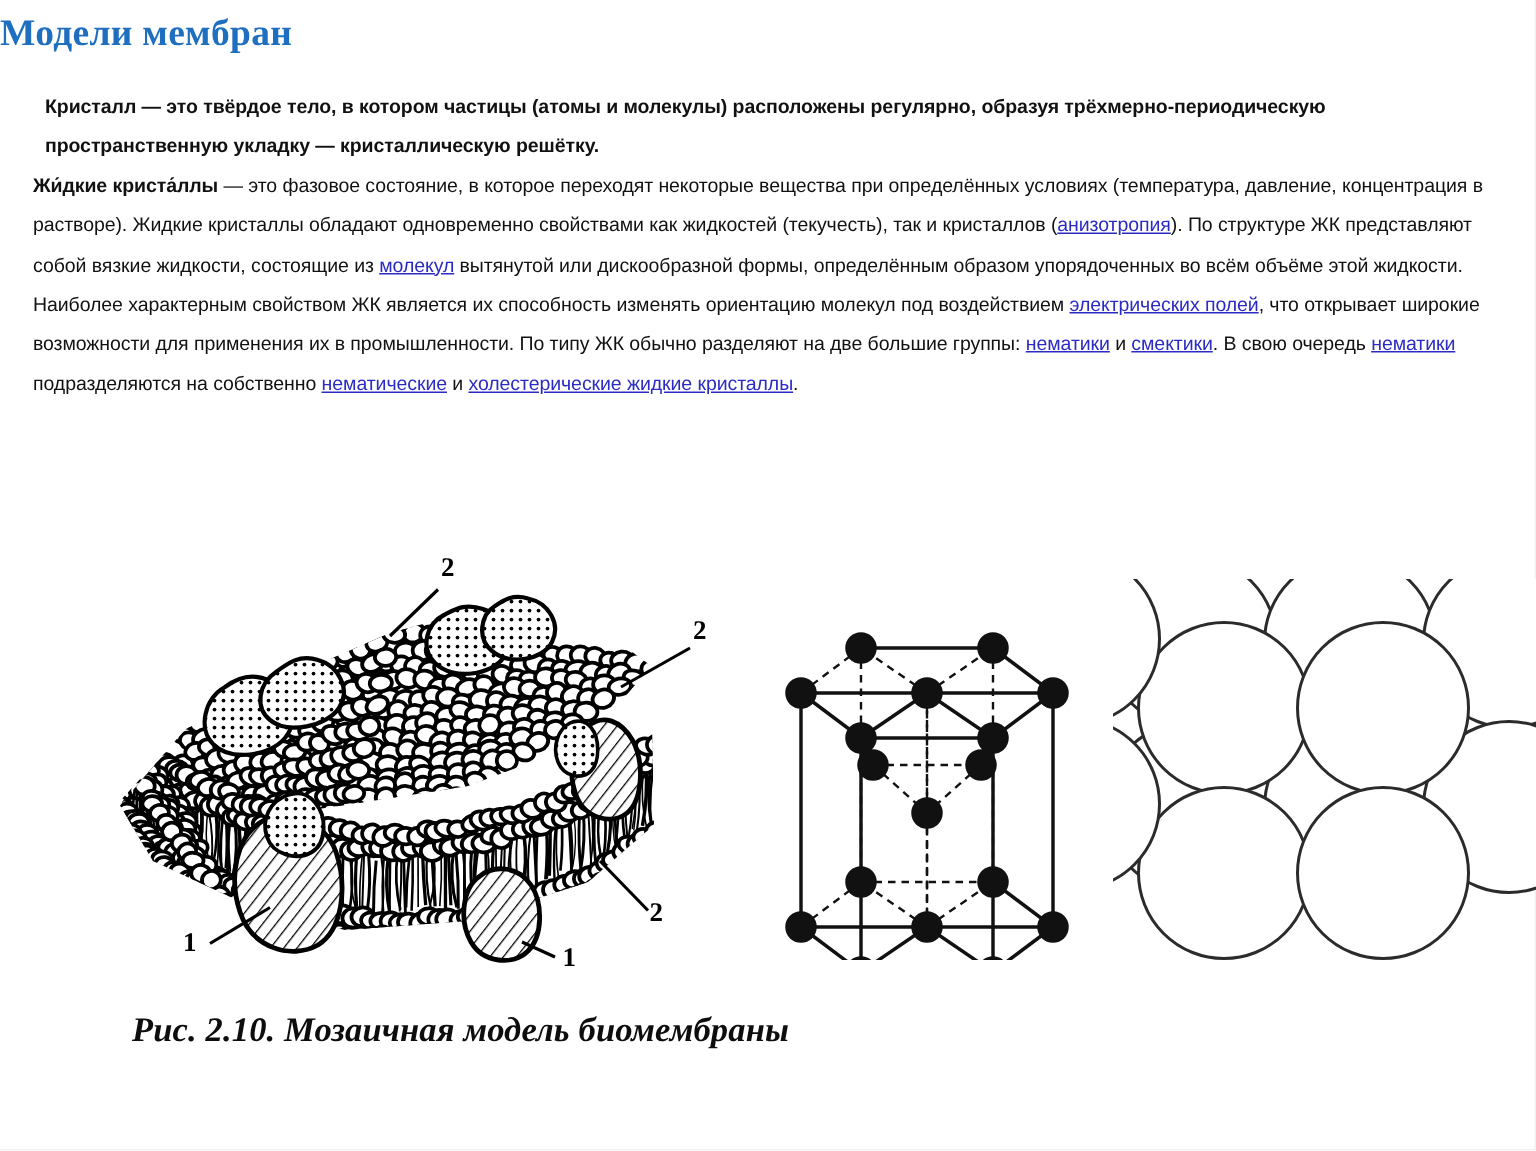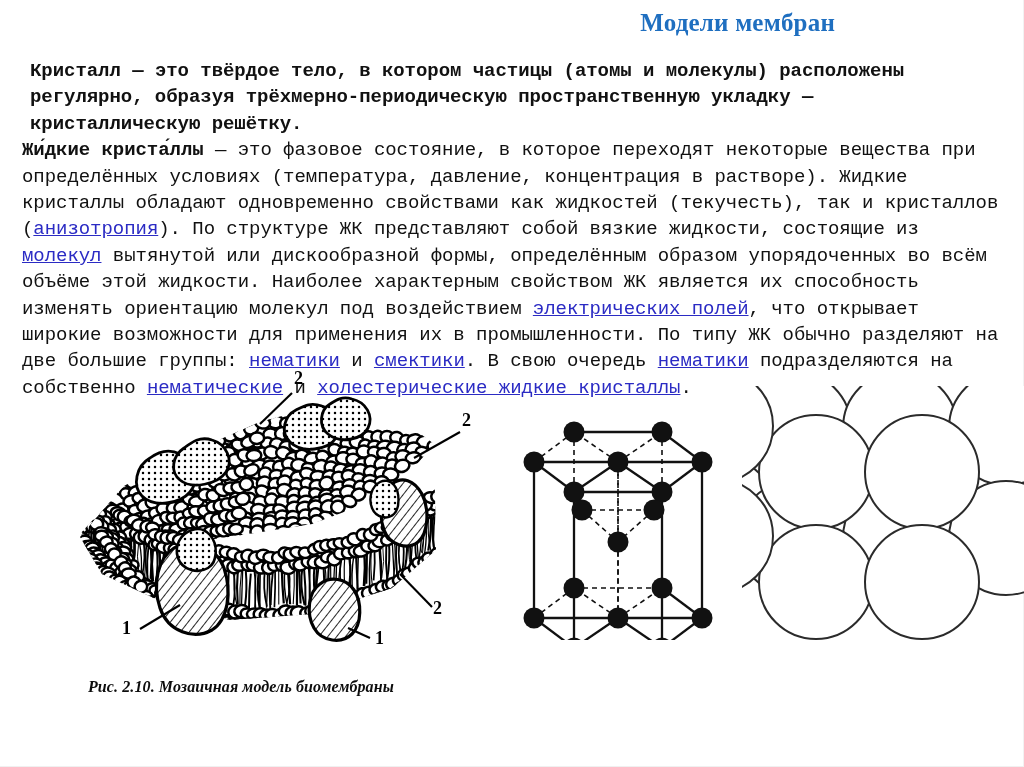--- a/index.html
+++ b/index.html
@@ -25,44 +25,43 @@
     border-right: 1px solid #f2f2f2;
     border-bottom: 1px solid #f0f0f0;
   }
 
   
   .title {
     position: absolute;
     left: 0;
     top: 8px;
     width: 835px;
-    text-align: right;
+    text-align: left;
     font-family: "Liberation Serif", "DejaVu Serif", serif;
     font-size: 25px;
     font-weight: 700;
     letter-spacing: 0.2px;
     color: #1f6fc0;
     line-height: 30px;
     white-space: nowrap;
   }
 
   
   .body-text {
     position: absolute;
     left: 22px;
     top: 58px;
     width: 985px;
   }
   p.para {
     margin: 0;
-    font-size: 19px;
+    font-size: 13px;
     line-height: 26.4px;
     color: #111111;
     text-align: left;
-    font-family: Liberation Mono, monospace;
   }
   p.para-intro {
     font-weight: 700;
     padding-left: 8px;
     padding-right: 16px;
     letter-spacing: -0.05px;
   }
   p.para-main {
     letter-spacing: -0.05px;
   }
@@ -95,21 +94,21 @@
 
   
   .fig-caption {
     position: absolute;
     left: 88px;
     top: 676px;
     width: 460px;
     font-family: "Liberation Serif", "DejaVu Serif", serif;
     font-style: italic;
     font-weight: 700;
-    font-size: 16px;
+    font-size: 23px;
     line-height: 22px;
     color: #0d0d0d;
     letter-spacing: 0.1px;
   }
   .fig-caption .cap-line { display: block; white-space: nowrap; }
 
   
   .lattice-wrap {
     position: absolute;
     left: 512px;

